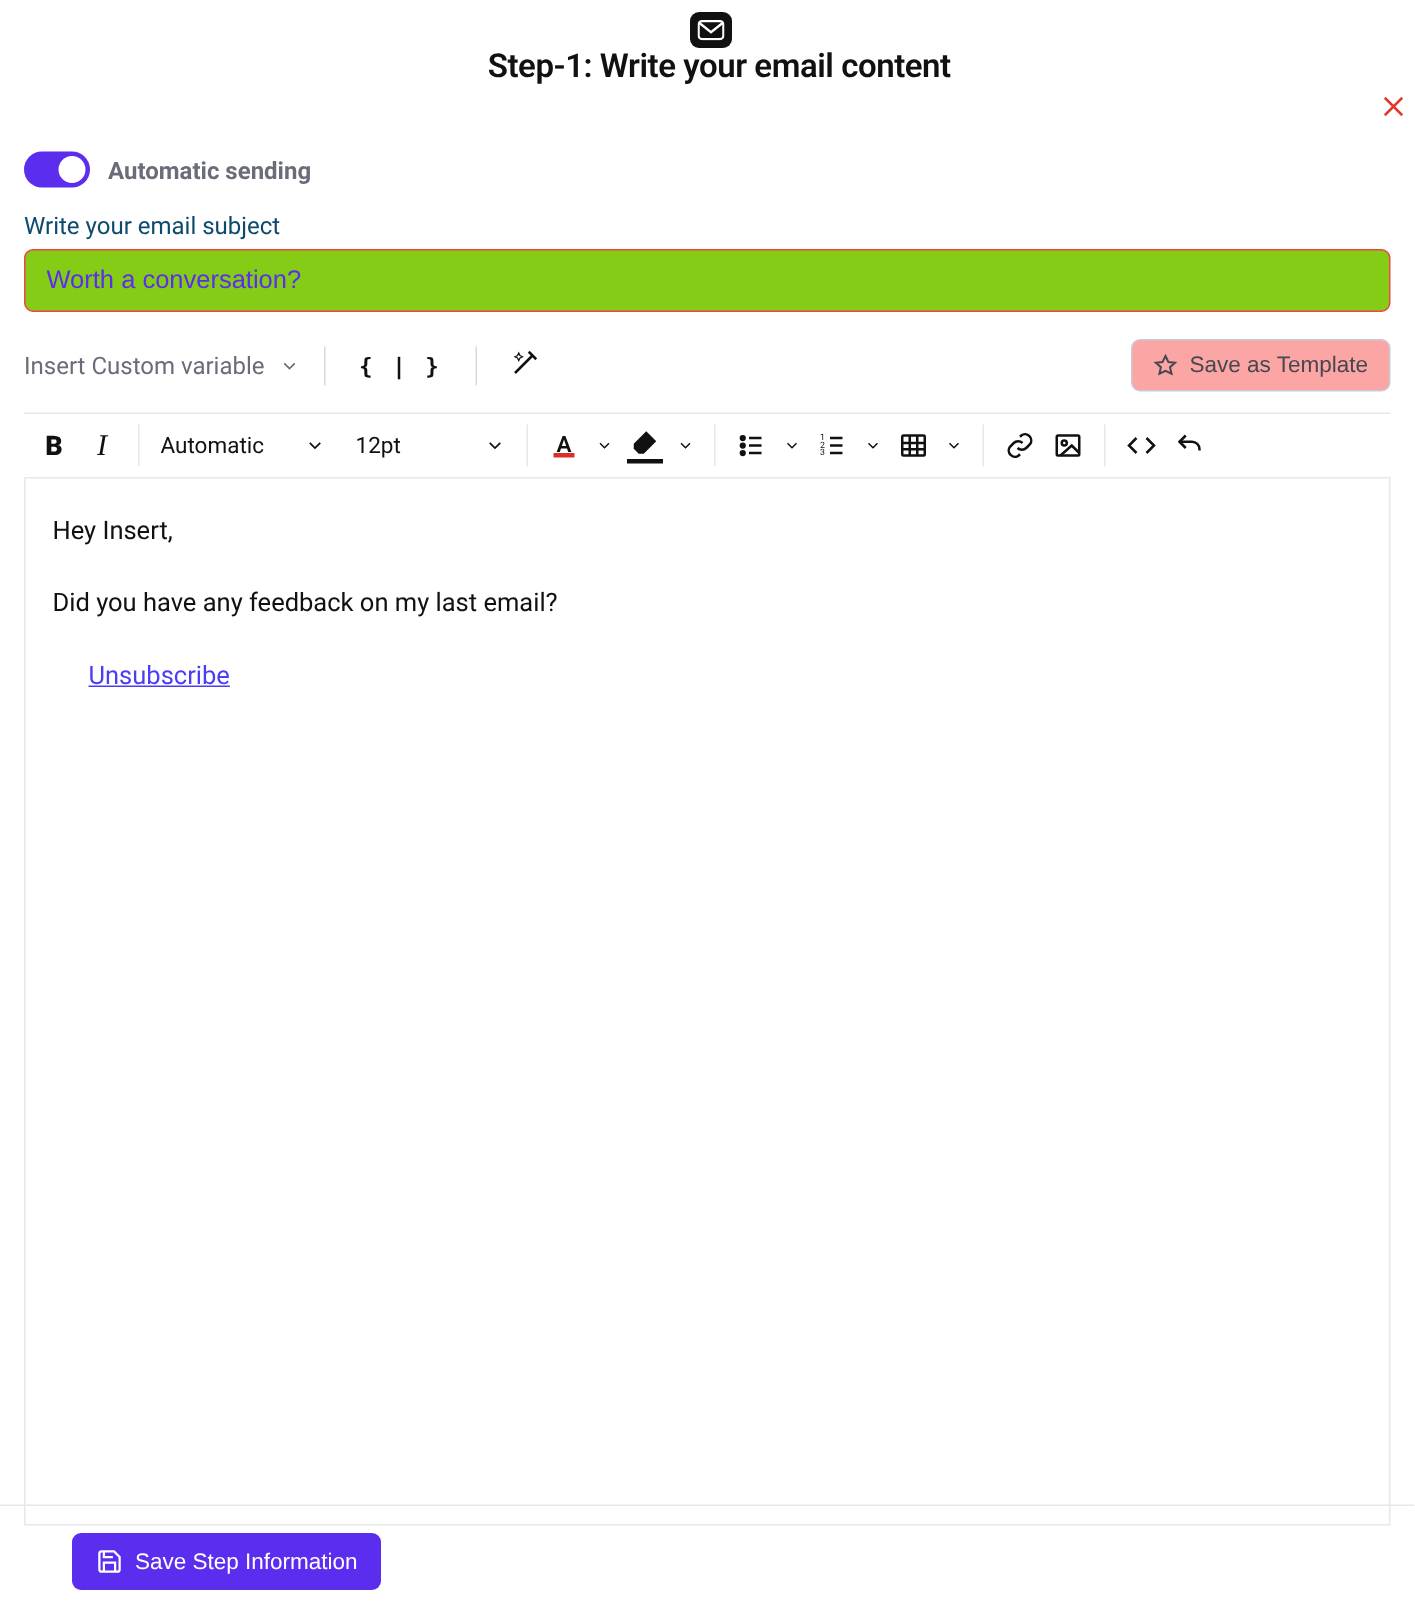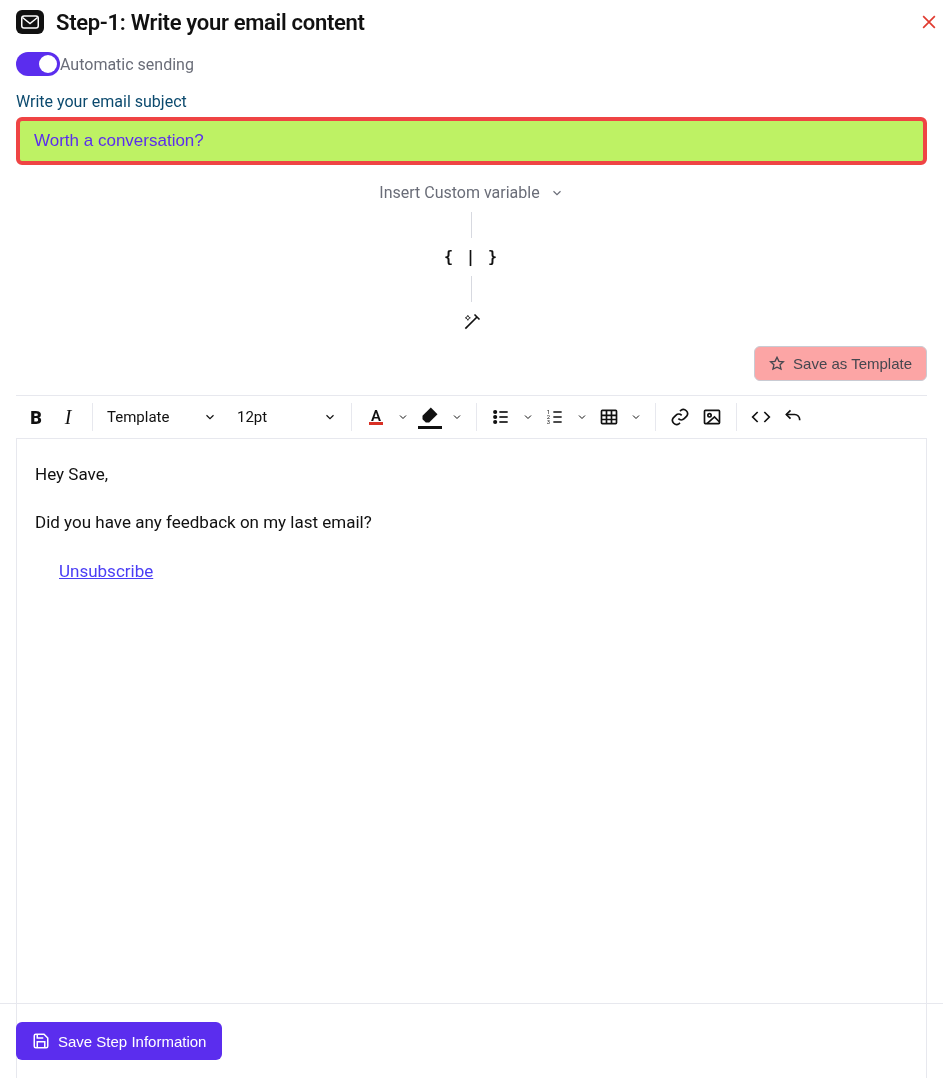--- a/index.html
+++ b/index.html
@@ -8,20 +8,21 @@
     background: #fff;
     width: 943px;
     height: 1078px;
     position: relative;
     color: #111;
   }
   .header {
     display: flex;
     align-items: center;
     padding: 8px 0 0 16px;
+    flex-direction: column;
   }
   .mail-badge {
     width: 28px; height: 24px;
     background: #111;
     border-radius: 6px;
     display: flex; align-items: center; justify-content: center;
     margin-right: 12px;
   }
   .mail-badge svg { width: 18px; height: 14px; }
   .title {
@@ -33,20 +34,22 @@
     margin-left: auto;
     width: 28px; height: 28px;
     display:flex;align-items:center;justify-content:center;
     cursor:pointer;
   }
   .close-btn svg { width: 20px; height: 20px; }
 
   .toggle-row {
     display: flex; align-items: center;
     padding: 16px 16px;
+    gap: 12px;
+    font-weight: bold;
   }
   .toggle {
     width: 44px; height: 24px;
     background: #5b2dee;
     border-radius: 999px;
     position: relative;
     cursor: pointer;
   }
   .toggle::after {
     content: "";
@@ -62,35 +65,34 @@
   }
 
   .subject-block { padding: 0 16px; }
   .subject-label {
     color: #0c4a6e;
     font-size: 16px;
     margin-bottom: 6px;
   }
   .subject-input {
     width: 100%;
-    border: 4px solid #ef4444;
-    background: #bef264;
+    border: 1px solid #ef4444;
+    background: #84cc16;
     border-radius: 6px;
     padding: 10px 14px;
     font-size: 17px;
     color: #5b2dee;
     outline: none;
   }
 
   .subtoolbar {
     display: flex;
     align-items: center;
     padding: 18px 16px 8px 16px;
     gap: 10px;
-    flex-direction: column;
   }
   .insert-var {
     display: flex; align-items: center; gap: 10px;
     color: #6a6d78;
     font-size: 16px;
     cursor: pointer;
   }
   .chev { width: 14px; height: 14px; }
   .vdivider {
     width: 1px; height: 26px; background: #d7d9e0;
@@ -189,20 +191,21 @@
   .save-step {
     background: #5b2dee;
     color: #fff;
     border: none;
     border-radius: 6px;
     padding: 10px 16px;
     display: inline-flex; align-items: center; gap: 8px;
     font-size: 15px;
     font-weight: 500;
     cursor: pointer;
+    margin-left: 32px;
   }
   .save-step svg { width: 18px; height: 18px; }
   .fc-underline-red { border-bottom: 3px solid #d93025; display:inline-block; line-height:12px;}
   .fc-underline-black { border-bottom: 3px solid #111; display:inline-block; line-height:12px;}
 </style>
 </head>
 <body>
 
 <div class="header">
   <div class="mail-badge">
@@ -254,21 +257,21 @@
   </button>
 </div>
 
 <div class="editor-toolbar">
   <div class="tgroup">
     <div class="tbtn" style="font-weight:900;font-size:18px;">B</div>
     <div class="tbtn" style="font-style:italic;font-family:serif;font-size:20px;">I</div>
   </div>
   <div class="sep"></div>
   <div class="dropdown">
-    <span>Template</span>
+    <span>Automatic</span>
     <svg class="chev dd-chev" viewBox="0 0 24 24" fill="none" stroke="#111" stroke-width="2">
         <path d="M6 9l6 6 6-6"></path>
       </svg>
   </div>
   <div class="dropdown font">
     <span>12pt</span>
     <svg class="chev dd-chev" viewBox="0 0 24 24" fill="none" stroke="#111" stroke-width="2">
         <path d="M6 9l6 6 6-6"></path>
       </svg>
   </div>
@@ -363,21 +366,21 @@
     <div class="tbtn">
       <svg viewBox="0 0 24 24" fill="none" stroke="#111" stroke-width="2">
         <path d="M9 14L4 9l5-5"></path>
           <path d="M4 9h10a6 6 0 0 1 6 6v1"></path>
       </svg>
     </div>
   </div>
 </div>
 
 <div class="editor-body">
-  <p>Hey Save,</p>
+  <p>Hey Insert,</p>
   <p>Did you have any feedback on my last email?</p>
   <p><a class="unsub">Unsubscribe</a></p>
 </div>
 
 <div class="footer">
   <button class="save-step">
     <svg viewBox="0 0 24 24" fill="none" stroke="#fff" stroke-width="2">
       <path d="M19 21H5a2 2 0 0 1-2-2V5a2 2 0 0 1 2-2h11l5 5v11a2 2 0 0 1-2 2z"></path>
       <path d="M17 21v-8H7v8M7 3v5h8"></path>
     </svg>

